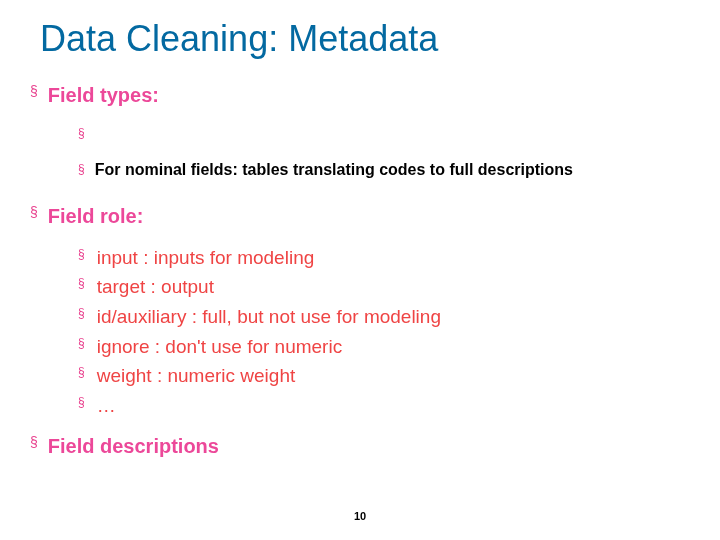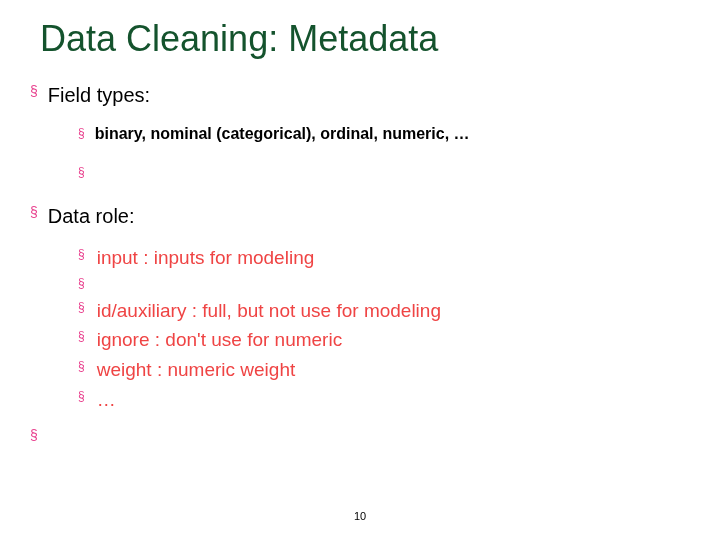--- a/index.html
+++ b/index.html
@@ -5,42 +5,42 @@
   * { margin: 0; padding: 0; box-sizing: border-box; }
   body {
     width: 720px;
     height: 540px;
     background: #ffffff;
     font-family: Arial, Helvetica, sans-serif;
     position: relative;
     padding: 18px 30px 0 30px;
   }
   .title {
-    color: #14532d;
+    color: #0369a1;
     font-size: 36px;
     font-weight: 400;
     margin-bottom: 22px;
     margin-left: 10px;
   }
   .level1 {
     display: flex;
     align-items: flex-start;
     margin-bottom: 10px;
     margin-left: 0;
   }
   .level1 .bullet {
     color: #e83e8c;
     font-size: 14px;
     margin-right: 10px;
     line-height: 1.4;
   }
   .level1 .text {
     font-size: 20px;
-    font-weight: 400;
-    color: #000000;
+    font-weight: 700;
+    color: #ec4899;
     line-height: 1.3;
   }
   .level2 {
     display: flex;
     align-items: flex-start;
     margin-left: 48px;
     margin-bottom: 12px;
   }
   .level2 .bullet {
     color: #e83e8c;
@@ -73,56 +73,57 @@
     line-height: 1.35;
   }
   .spacer-sm { height: 6px; }
   .spacer-md { height: 10px; }
   .page-num {
     position: absolute;
     bottom: 18px;
     left: 50%;
     transform: translateX(-50%);
     font-size: 11px;
-    font-weight: 400;
+    font-weight: 700;
     color: #000;
   }
 </style>
 </head>
 <body>
 
 <h1 class="title">Data Cleaning: Metadata</h1>
 
 <div class="level1">
   <span class="bullet">§</span>
   <span class="text">Field types:</span>
 </div>
 <div class="spacer-sm"></div>
 <div class="level2">
   <span class="bullet">§</span>
-  <span class="text">binary, nominal (categorical), ordinal, numeric, …</span>
 </div>
 <div class="spacer-sm"></div>
 <div class="level2">
   <span class="bullet">§</span>
+  <span class="text">For nominal fields: tables translating codes to full descriptions</span>
 </div>
 
 <div class="spacer-md"></div>
 
 <div class="level1">
   <span class="bullet">§</span>
-  <span class="text">Data role:</span>
+  <span class="text">Field role:</span>
 </div>
 <div class="spacer-sm"></div>
 <div class="level2b">
   <span class="bullet">§</span>
   <span class="text">input : inputs for modeling</span>
 </div>
 <div class="level2b">
   <span class="bullet">§</span>
+  <span class="text">target : output</span>
 </div>
 <div class="level2b">
   <span class="bullet">§</span>
   <span class="text">id/auxiliary : full, but not use for modeling</span>
 </div>
 <div class="level2b">
   <span class="bullet">§</span>
   <span class="text">ignore : don't use for numeric</span>
 </div>
 <div class="level2b">
@@ -131,15 +132,16 @@
 </div>
 <div class="level2b">
   <span class="bullet">§</span>
   <span class="text">…</span>
 </div>
 
 <div class="spacer-md"></div>
 
 <div class="level1">
   <span class="bullet">§</span>
+  <span class="text">Field descriptions</span>
 </div>
 
 <div class="page-num">10</div>
 
 </body></html>

